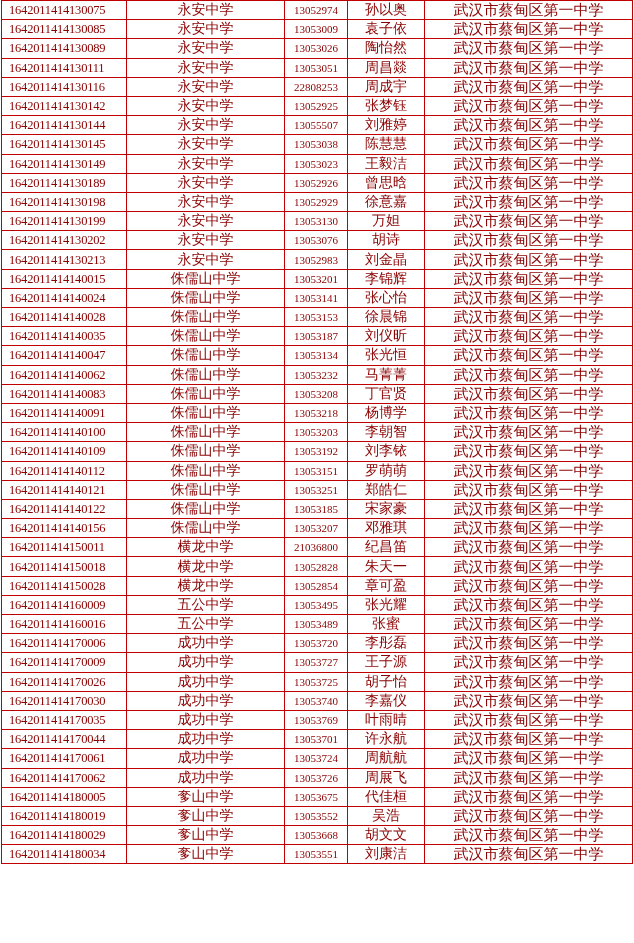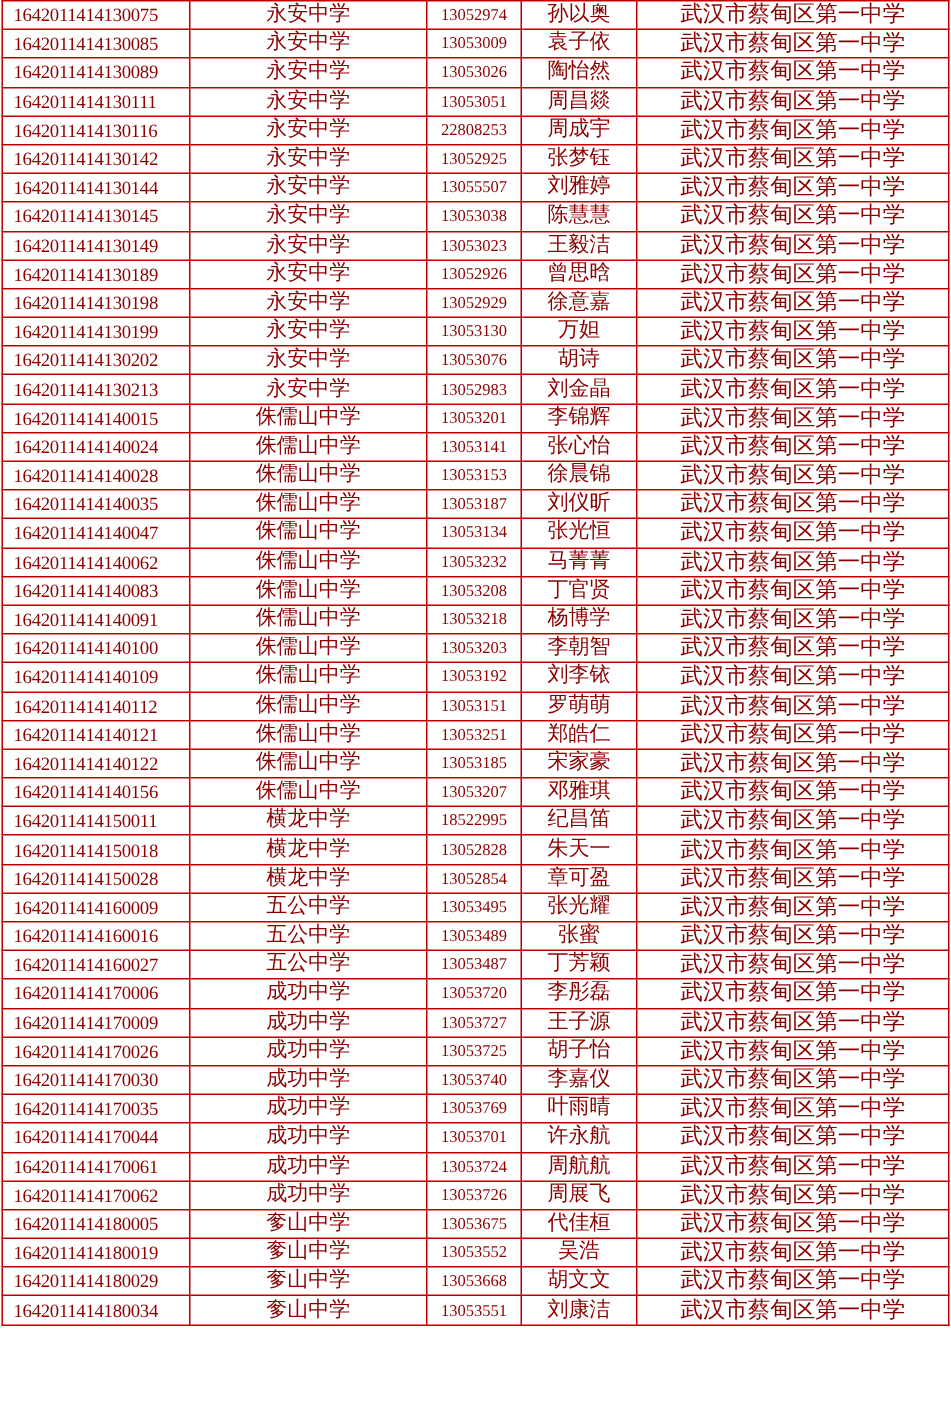--- a/index.html
+++ b/index.html
@@ -253,21 +253,21 @@
         <tr>
     <td class="c-id">1642011414140156</td>
     <td class="c-school">侏儒山中学</td>
     <td class="c-no">13053207</td>
     <td class="c-name">邓雅琪</td>
     <td class="c-admit">武汉市蔡甸区第一中学</td>
   </tr>
         <tr>
     <td class="c-id">1642011414150011</td>
     <td class="c-school">横龙中学</td>
-    <td class="c-no">18522995</td>
+    <td class="c-no">21036800</td>
     <td class="c-name">纪昌笛</td>
     <td class="c-admit">武汉市蔡甸区第一中学</td>
   </tr>
         <tr>
     <td class="c-id">1642011414150018</td>
     <td class="c-school">横龙中学</td>
     <td class="c-no">13052828</td>
     <td class="c-name">朱天一</td>
     <td class="c-admit">武汉市蔡甸区第一中学</td>
   </tr>
@@ -283,27 +283,20 @@
     <td class="c-school">五公中学</td>
     <td class="c-no">13053495</td>
     <td class="c-name">张光耀</td>
     <td class="c-admit">武汉市蔡甸区第一中学</td>
   </tr>
         <tr>
     <td class="c-id">1642011414160016</td>
     <td class="c-school">五公中学</td>
     <td class="c-no">13053489</td>
     <td class="c-name">张蜜</td>
-    <td class="c-admit">武汉市蔡甸区第一中学</td>
-  </tr>
-        <tr>
-    <td class="c-id">1642011414160027</td>
-    <td class="c-school">五公中学</td>
-    <td class="c-no">13053487</td>
-    <td class="c-name">丁芳颖</td>
     <td class="c-admit">武汉市蔡甸区第一中学</td>
   </tr>
         <tr>
     <td class="c-id">1642011414170006</td>
     <td class="c-school">成功中学</td>
     <td class="c-no">13053720</td>
     <td class="c-name">李彤磊</td>
     <td class="c-admit">武汉市蔡甸区第一中学</td>
   </tr>
         <tr>

